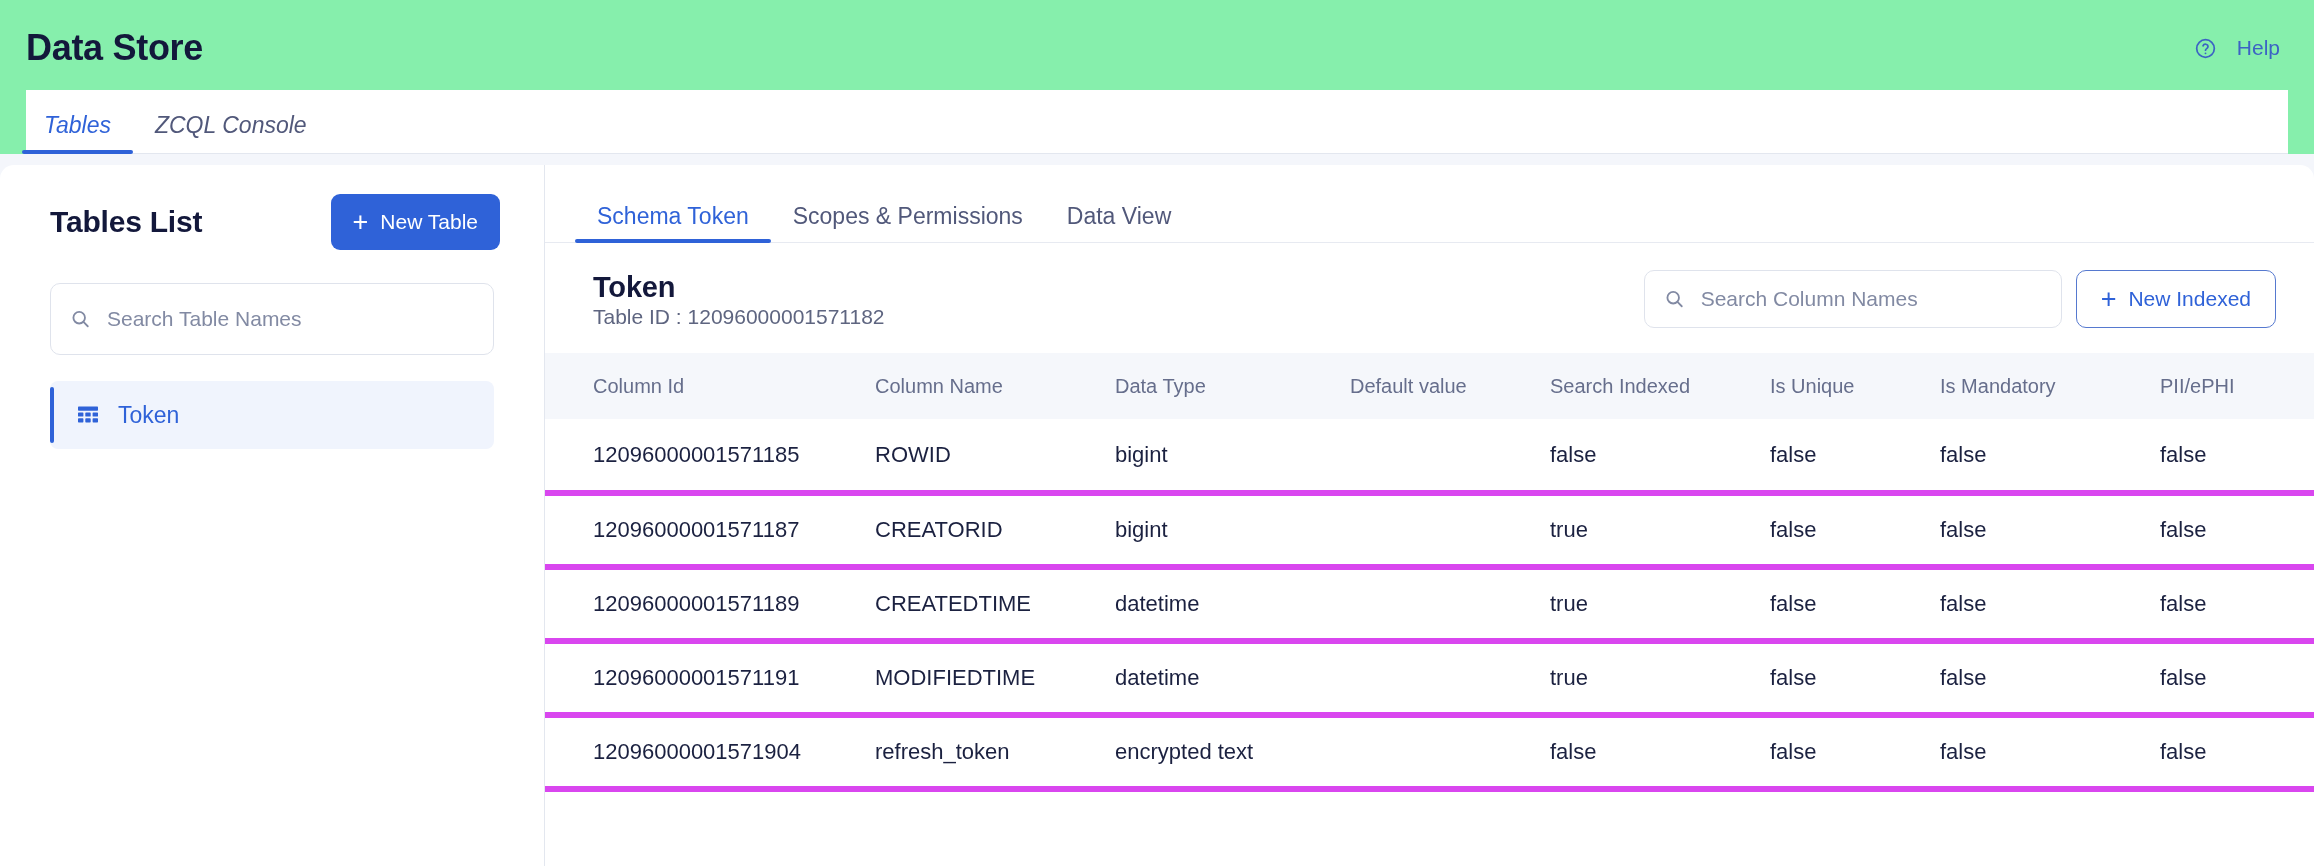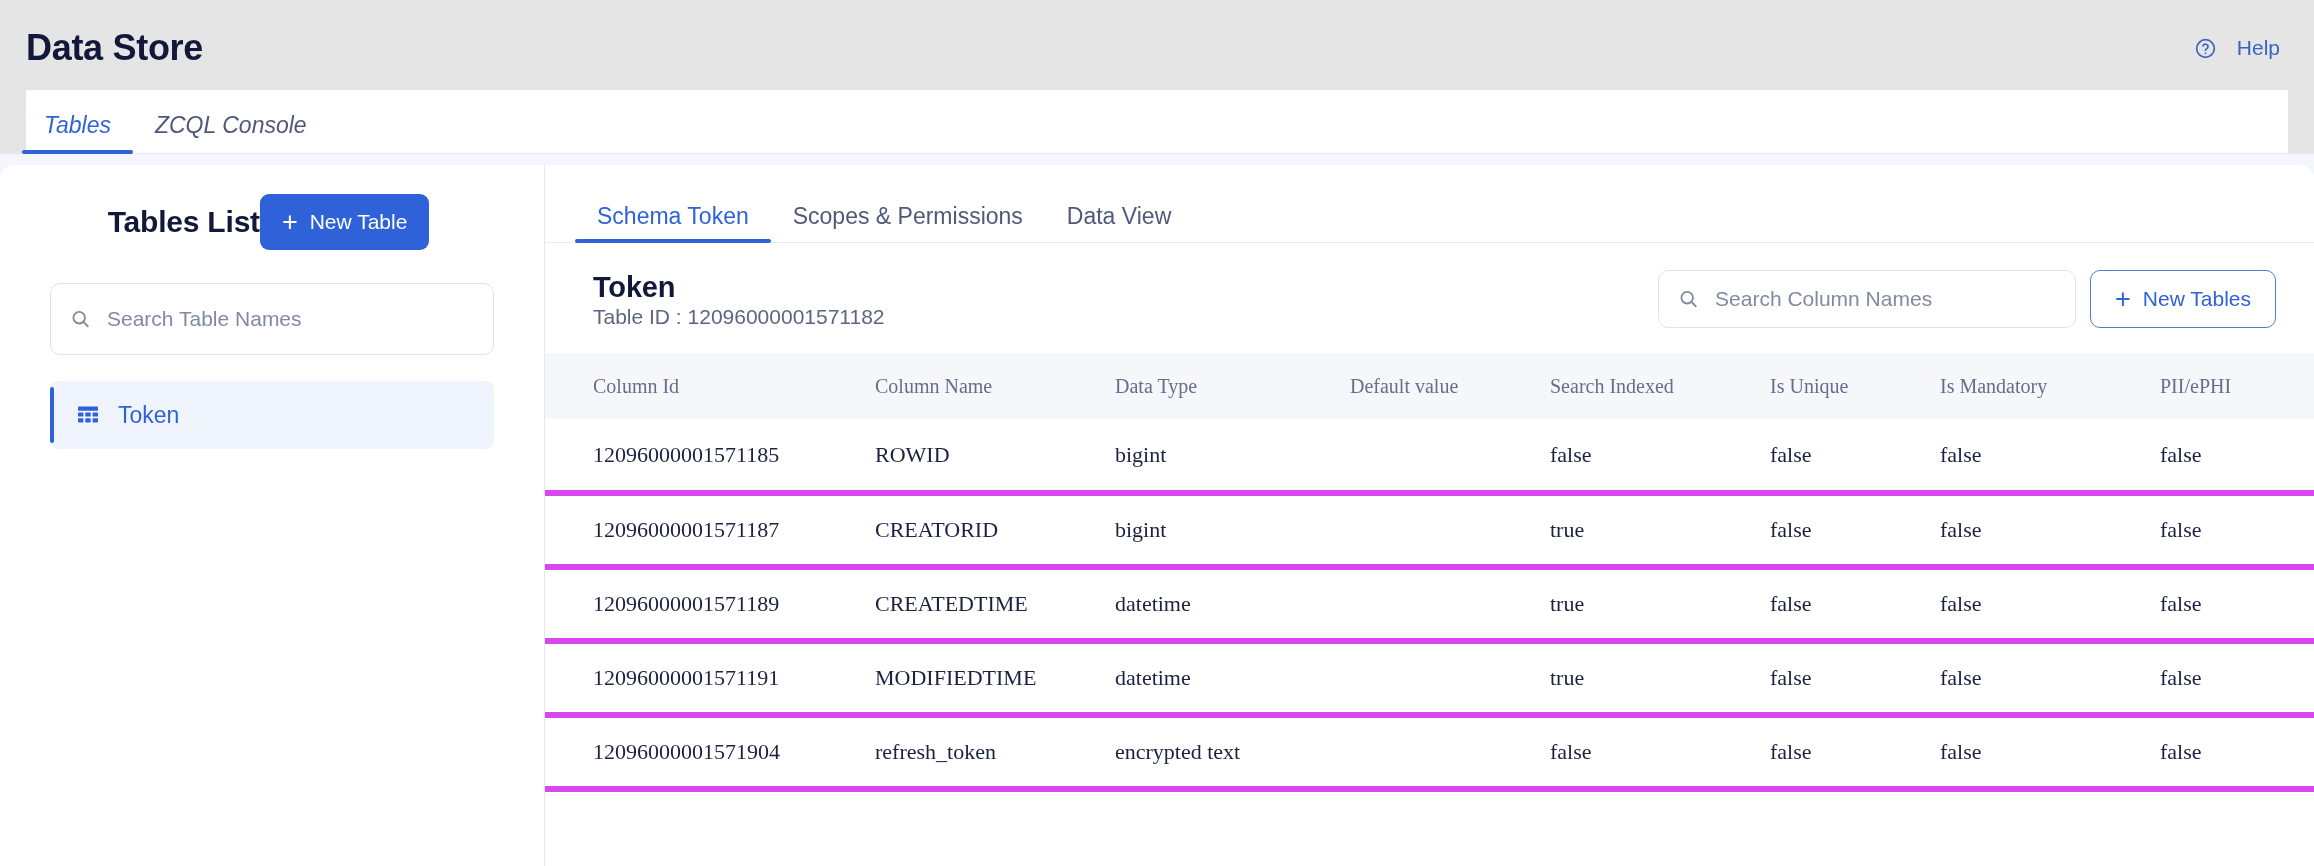--- a/index.html
+++ b/index.html
@@ -15,21 +15,21 @@
   .app {
     width: 2314px;
     height: 866px;
     display: flex;
     flex-direction: column;
     background: #f4f6fb;
   }
 
   
   .topbar {
-    background: #e5e5e5;
+    background: #86efac;
     padding: 0 26px;
     flex: none;
   }
 
   .topbar-row {
     display: flex;
     align-items: center;
     justify-content: space-between;
     height: 90px;
     padding-top: 6px;
@@ -108,22 +108,22 @@
   
   .sidebar {
     width: 545px;
     flex: none;
     border-right: 1px solid #e3e7ef;
     padding: 28px 0 0 0;
   }
   .sidebar-head {
     display: flex;
     align-items: center;
-    justify-content: center;
-    padding: 0 44px 0 37px;
+    justify-content: space-between;
+    padding: 0 44px 0 50px;
     height: 58px;
   }
   .sidebar-title {
     font-size: 30px;
     font-weight: bold;
     color: #13183b;
     letter-spacing: -0.2px;
   }
   .new-table-btn {
     background: #2f62d8;
@@ -282,21 +282,20 @@
     cursor: pointer;
     font-family: "Liberation Sans", sans-serif;
     white-space: nowrap;
   }
 
   
   .grid-scroll {
     flex: 1;
     min-height: 0;
     overflow: hidden;
-    font-family: Liberation Serif, serif;
   }
   table.schema {
     width: 100%;
     border-collapse: collapse;
     table-layout: fixed;
   }
   table.schema thead th {
     background: #f5f7fb;
     color: #666e8c;
     font-size: 20px;
@@ -412,21 +411,21 @@
               <span class="search-glyph">
                 <svg viewBox="0 0 24 24" width="21" height="21" fill="none" stroke="#828aa3" stroke-width="2.1" stroke-linecap="round">
                   <circle cx="10.5" cy="10.5" r="6.6"></circle>
                   <line x1="15.4" y1="15.4" x2="20.3" y2="20.3"></line>
                 </svg>
               </span>
               <input class="col-search-input" type="text" placeholder="Search Column Names" style="">
             </div>
             <button class="new-col-btn">
               <span class="plus-glyph">+</span>
-              <span>New Tables</span>
+              <span>New Indexed</span>
             </button>
           </div>
         </div>
 
         <div class="grid-scroll">
           <table class="schema">
             <thead>
               <tr>
                 <th class="c-id">Column Id</th>
                 <th class="c-name">Column Name</th>

